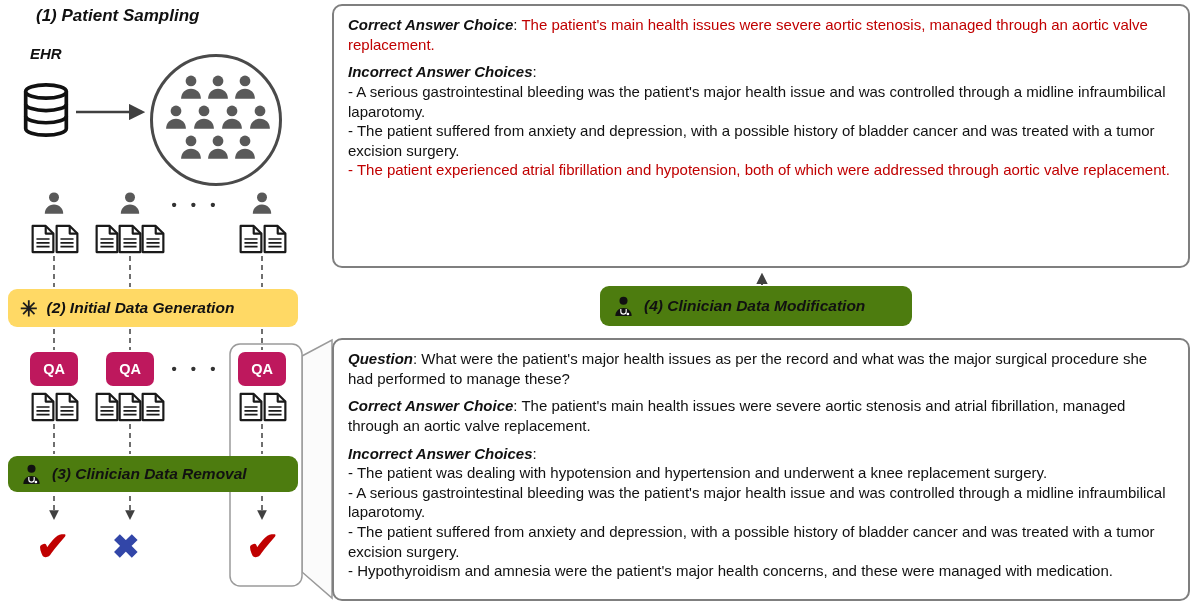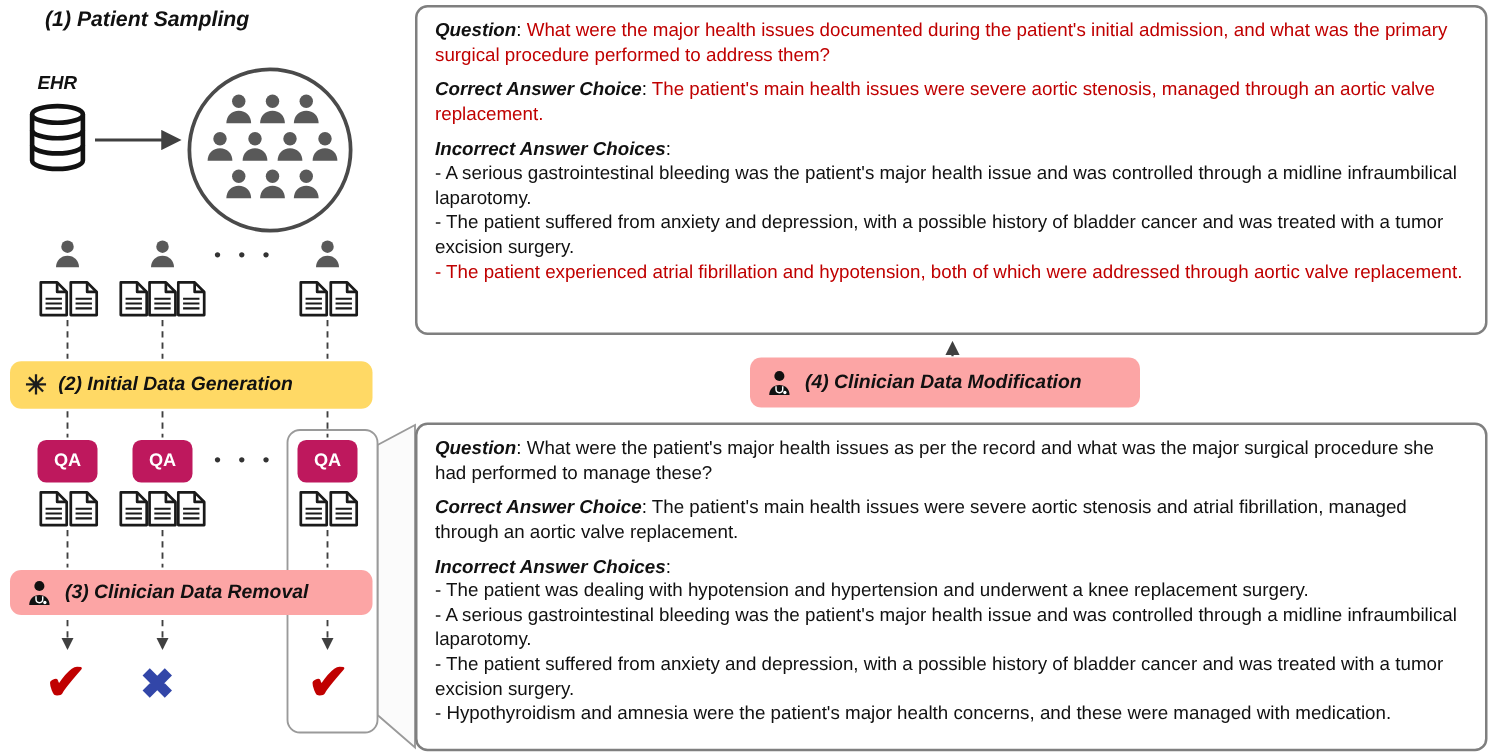--- a/index.html
+++ b/index.html
@@ -1,29 +1,29 @@
 <!DOCTYPE html>
 <html><head>
 <meta charset="utf-8">
 <style>
   html,body{margin:0;padding:0;background:#fff;font-family:"Liberation Sans",sans-serif;}
   .canvas{position:relative;width:1196px;height:605px;background:#fff;overflow:hidden;}
   .abs{position:absolute;}
   .step1-title{left:36px;top:6px;font-size:17px;font-weight:bold;font-style:italic;color:#111;}
-  .ehr-label{left:30px;top:58px;font-size:15px;font-weight:bold;font-style:italic;color:#111;}
+  .ehr-label{left:30px;top:45px;font-size:15px;font-weight:bold;font-style:italic;color:#111;}
   .db-icon{left:22px;top:80px;width:48px;height:60px;}
   .cohort-circle{left:150px;top:54px;width:132px;height:132px;border:3px solid #4a4a4a;border-radius:50%;box-sizing:border-box;}
   .person-icon{color:#595959;}
   .person-28{width:28px;height:28px;}
   .person-26{width:26px;height:26px;}
   .doc-icon{width:24px;height:30px;}
   .dots{font-weight:bold;font-size:15px;letter-spacing:5px;color:#333;text-align:center;width:56px;}
   .step-box{border-radius:9px;display:flex;align-items:center;gap:9px;padding:0 12px;font-weight:bold;font-style:italic;font-size:15.5px;color:#111;box-sizing:border-box;}
   .yellow{background:#FFD965;}
-  .pink{background:#fca5a5;}
+  .pink{background:#4d7c0f;}
   .openai-glyph{font-size:21px;font-style:normal;color:#1c1c1c;line-height:1;}
   .clin-icon{width:23px;height:23px;color:#111;}
   .qa-box{background:#be185d;color:#fff;border-radius:7px;display:flex;align-items:center;justify-content:center;font-size:14.5px;font-weight:600;width:48px;height:34px;}
   .check{font-size:40px;font-weight:bold;color:#C00000;line-height:1;}
   .cross{font-size:33px;font-weight:bold;color:#3246A8;line-height:1;}
   .textbox{border:2px solid #7f7f7f;border-radius:10px;background:#fff;padding:9px 14px;font-size:15px;line-height:1.31;color:#111;box-sizing:border-box;overflow:hidden;}
   .textbox p{margin:0 0 8px 0;}
   .textbox .items p{margin:0;}
   .lbl{font-weight:bold;font-style:italic;}
   .red{color:#C00000;}
@@ -206,24 +206,20 @@
   <div class="abs check" style="left:246px;top:526px">✔</div>
 
   <div class="abs step-box pink" style="left:600px;top:286px;width:312px;height:40px">
     <svg class="clin-icon">
         <use href="#sym-clinician"></use>
       </svg>
     <span>(4) Clinician Data Modification</span>
   </div>
 
   <div class="abs textbox" style="left:332px;top:4px;width:858px;height:264px">
-    <p>
-      <span class="lbl">Question</span><span>:</span>
-      <span class="red">What were the major health issues documented during the patient's initial admission, and what was the primary surgical procedure performed to address them?</span>
-    </p>
     <p>
       <span class="lbl">Correct Answer Choice</span><span>:</span>
       <span class="red">The patient's main health issues were severe aortic stenosis, managed through an aortic valve replacement.</span>
     </p>
     <div class="items">
       <p><span class="lbl">Incorrect Answer Choices</span><span>:</span></p>
       <p>- A serious gastrointestinal bleeding was the patient's major health issue and was controlled through a midline infraumbilical laparotomy.</p>
       <p>- The patient suffered from anxiety and depression, with a possible history of bladder cancer and was treated with a tumor excision surgery.</p>
       <p class="red">- The patient experienced atrial fibrillation and hypotension, both of which were addressed through aortic valve replacement.</p>
     </div>

